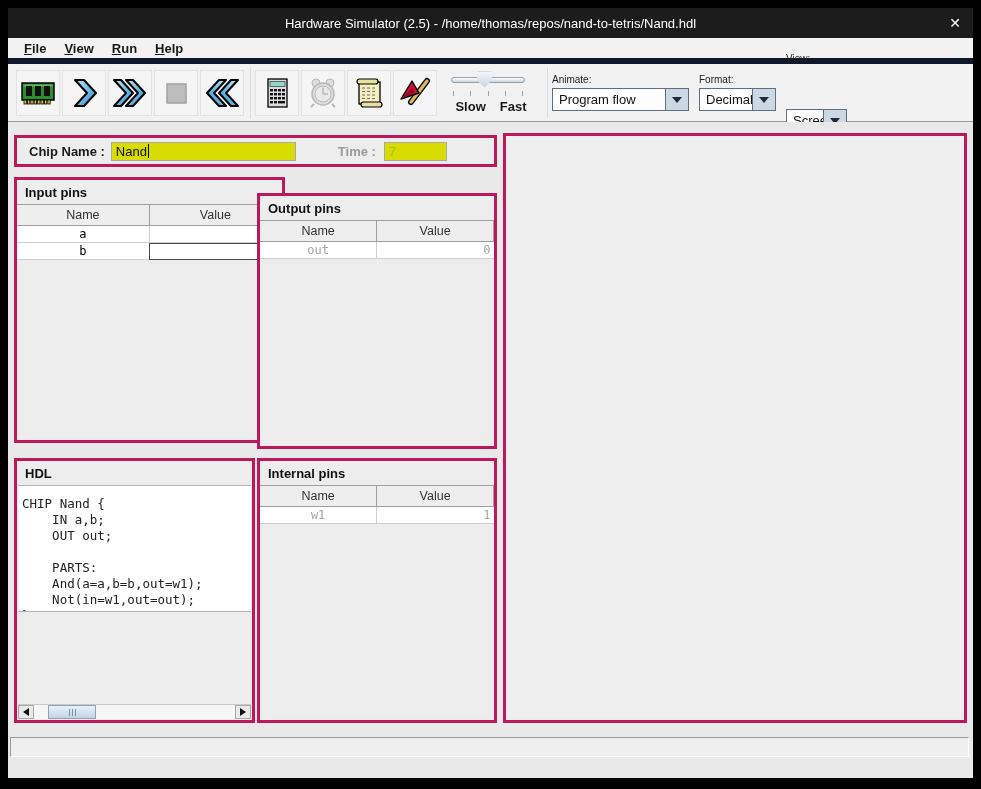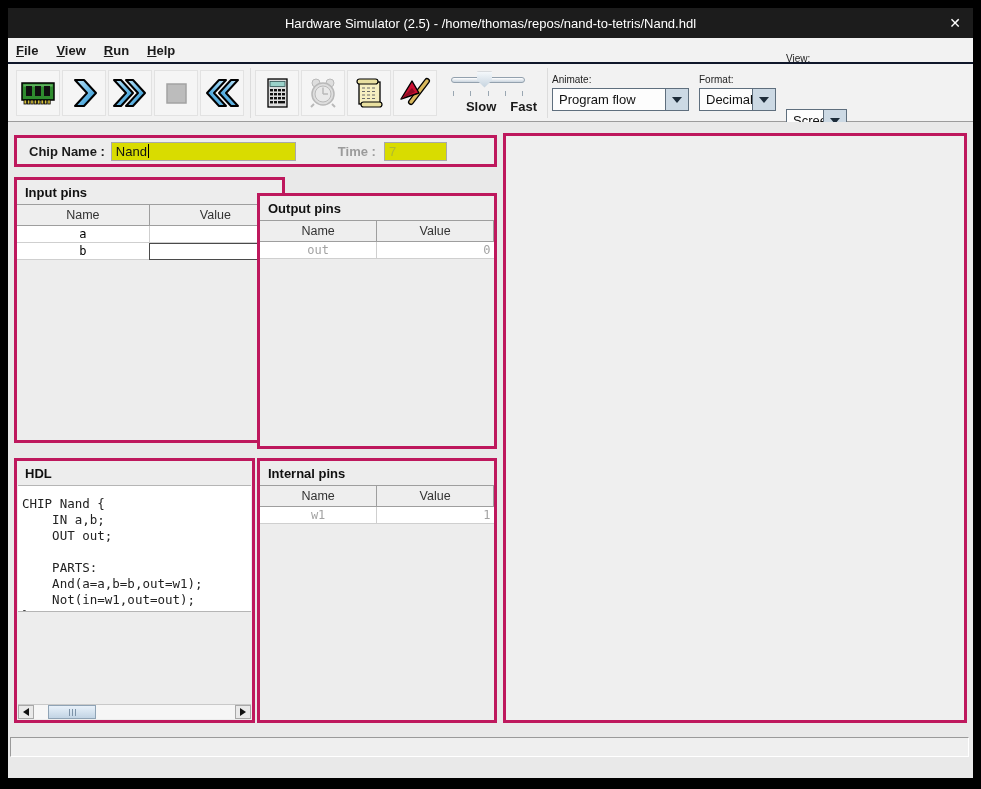--- a/index.html
+++ b/index.html
@@ -22,22 +22,22 @@
     display: flex; align-items: center; justify-content: center;
     position: relative; flex: 0 0 auto;
   }
   .titlebar .title { font-size: 13px; font-weight: normal; }
   .titlebar .close {
     position: absolute; right: 12px; top: 0; height: 30px;
     display: flex; align-items: center; font-size: 14px; color: #fff; cursor: default;
   }
   
   .menubar {
-    height: 26px; background: #f2f2f2; border-bottom: 2px solid #0f172a;
-    display: flex; align-items: center; flex: 0 0 auto;
+    height: 26px; background: #f2f2f2; border-bottom: 6px solid #0f172a;
+    display: flex; align-items: center; padding-left: 8px; flex: 0 0 auto;
   }
   .menu-item {
     font-size: 13px; font-weight: bold; color: #1a1a1a;
     padding: 3px 10px 3px 8px;
   }
   
   .toolbar {
     height: 58px; background: #f2f2f2; border-bottom: 1px solid #9c9c9c;
     display: flex; align-items: center; padding-left: 8px; flex: 0 0 auto;
   }
@@ -55,21 +55,21 @@
     background: linear-gradient(#ffffff, #c9d4de); border: 1px solid #93a1ae; border-radius: 3px;
   }
   .slider-thumb {
     position: absolute; left: 32px; top: 3px; width: 15px; height: 16px;
     background: linear-gradient(#f4f8fb, #c4d2de);
     clip-path: polygon(0 0, 100% 0, 100% 55%, 50% 100%, 0 55%);
     filter: drop-shadow(0 0 1px #5c6c7a);
   }
   .slider-ticks { position: absolute; left: 8px; top: 22px; width: 70px; display: flex; justify-content: space-between; }
   .slider-ticks i { width: 1px; height: 5px; background: #9aa7b2; }
-  .slider-labels { position: absolute; left: 0; top: 30px; width: 100%; display: flex; justify-content: flex-end; gap: 14px; }
+  .slider-labels { position: absolute; left: 0; top: 30px; width: 100%; display: flex; justify-content: center; gap: 14px; }
   .slider-labels span { font-size: 13px; font-weight: bold; color: #1a1a1a; }
   
   .dd-group { display: flex; flex-direction: column; margin-right: 10px; }
   .dd-label { font-size: 10px; color: #222; margin-bottom: 3px; }
   .combo { display: flex; border: 1px solid #5f6f7e; height: 23px; background: #fdfdfd; }
   .combo .combo-value { font-size: 13px; color: #111; padding: 3px 6px 0 6px; white-space: nowrap; overflow: hidden; }
   .combo .combo-arrow {
     margin-left: auto; width: 23px; background: #ccd9e4; border-left: 1px solid #5f6f7e;
     display: flex; align-items: center; justify-content: center; flex: 0 0 auto;
   }

